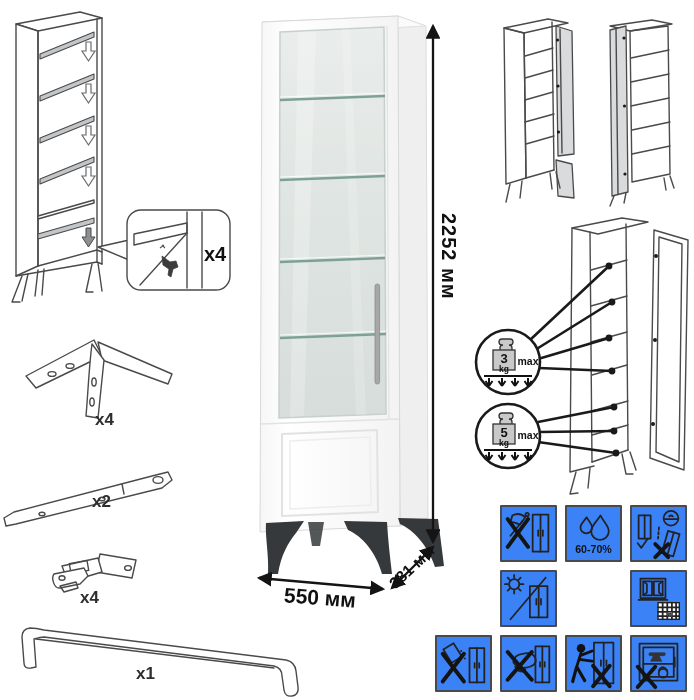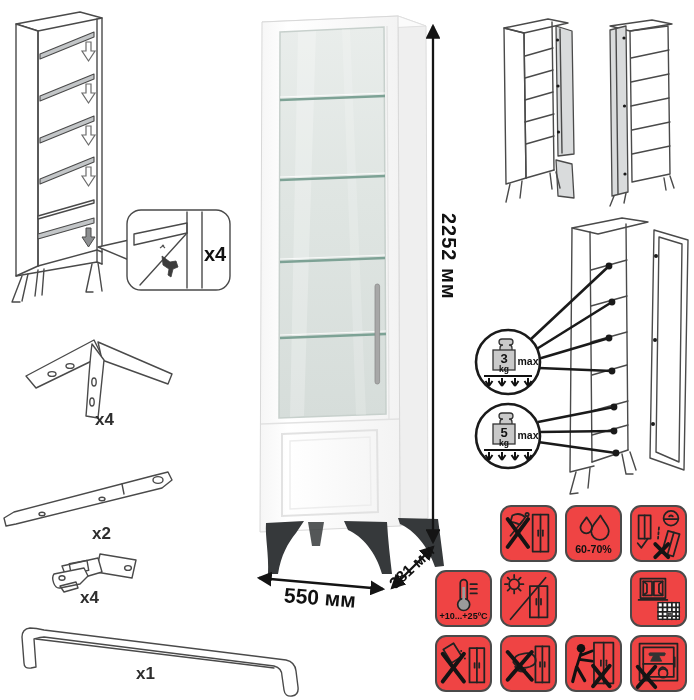--- a/index.html
+++ b/index.html
@@ -6,22 +6,22 @@
   .canvas{position:relative;width:694px;height:700px;background:#ffffff;overflow:hidden;
           font-family:"Liberation Sans",sans-serif;}
   .abs{position:absolute;}
   svg{display:block;overflow:visible;}
   .wire{stroke:#4a4a4a;fill:none;stroke-width:1.4;stroke-linejoin:round;stroke-linecap:round;}
   .wirefill{stroke:#4a4a4a;fill:#ffffff;stroke-width:1.4;stroke-linejoin:round;}
   .grayfill{fill:#c3c6c8;stroke:#4a4a4a;stroke-width:1.1;stroke-linejoin:round;}
   .graydoor{fill:#d9dbdc;stroke:#4a4a4a;stroke-width:1.3;stroke-linejoin:round;}
   .dim{position:absolute;font-weight:700;color:#111;white-space:nowrap;}
   .qty{position:absolute;font-weight:700;font-size:17px;color:#2e2e2e;white-space:nowrap;}
-  .tile{position:absolute;width:57px;height:57px;border:2.2px solid #4a4a4a;border-radius:11px;
-        background:#ef4444;box-sizing:border-box;display:flex;align-items:center;justify-content:center;}
+  .tile{position:absolute;width:57px;height:57px;border:2.2px solid #4a4a4a;border-radius:1px;
+        background:#3b82f6;box-sizing:border-box;display:flex;align-items:center;justify-content:center;}
   .ico{stroke:#222;fill:none;stroke-width:1.9;stroke-linejoin:round;stroke-linecap:round;}
   .xl{stroke:#141414;stroke-width:4.2;stroke-linecap:round;}
   .icotxt{font-family:"Liberation Sans",sans-serif;font-weight:700;fill:#111;}
   .solid{fill:#1a1a1a;stroke:none;}
 </style>
 </head>
 <body>
 
 <div class="canvas">
 
@@ -268,21 +268,21 @@
   </svg>
   <span class="qty" style="left:95px;top:410px">x4</span>
 
   <svg class="abs" style="left:2px;top:468px" width="180" height="72" viewBox="0 0 180 72">
     <polygon class="wirefill" points="150,8 166,4 170,12 160,20 14,56 4,58 2,50 12,44"></polygon>
     <line class="wire" x1="120" y1="16" x2="122" y2="26" stroke-width="1"></line>
     <ellipse cx="156" cy="12" rx="5" ry="3.4" class="wire" stroke-width="1.1"></ellipse>
     <ellipse cx="40" cy="46" rx="3" ry="1.8" class="wire" stroke-width="1"></ellipse>
     <ellipse cx="100" cy="31" rx="3" ry="1.8" class="wire" stroke-width="1"></ellipse>
   </svg>
-  <span class="qty" style="left:92px;top:524px">x2</span>
+  <span class="qty" style="left:92px;top:492px">x2</span>
 
   <svg class="abs" style="left:40px;top:548px" width="120" height="50" viewBox="0 0 120 50">
     <polygon class="wirefill" points="60,6 96,12 92,30 56,24"></polygon>
     <ellipse cx="88" cy="20" rx="3.4" ry="2.4" class="wire" stroke-width="1"></ellipse>
     <polygon class="wirefill" points="22,18 58,10 62,24 28,34"></polygon>
     <rect x="30" y="14" width="18" height="10" class="wire" stroke-width="1" transform="rotate(-10 39 19)"></rect>
     <path class="wirefill" d="M14,26 l30,-6 4,8 -8,8 -20,4 c-6,1 -9,-10 -6,-14 z"></path>
     <path class="wire" d="M20,38 l16,-4 2,6 -14,4 z" stroke-width="1.2"></path>
     <ellipse cx="22" cy="30" rx="3" ry="2.2" class="wire" stroke-width="1"></ellipse>
   </svg>
@@ -338,31 +338,20 @@
         <rect class="ico" x="33" y="25" width="13" height="25" stroke-width="1.8"></rect>
         <line class="ico" x1="39.5" y1="25" x2="39.5" y2="50" stroke-width="1.1"></line>
       </g>
       <g>
         <line class="xl" x1="23" y1="38" x2="37" y2="52" stroke-width="3.6"></line>
           <line class="xl" x1="37" y1="38" x2="23" y2="52" stroke-width="3.6"></line>
       </g>
     </svg>
   </div>
 
-  <div class="tile" style="left:435px;top:570px">
-    <svg width="49" height="49" viewBox="0 0 53 53">
-      <g>
-        <rect class="ico" x="23" y="6" width="7.5" height="24" rx="3.7" stroke-width="1.8"></rect>
-        <circle cx="26.7" cy="33" r="6.5" fill="#9a9a9a" stroke="#222" stroke-width="1.8"></circle>
-        <rect x="25.2" y="14" width="3" height="18" fill="#9a9a9a"></rect>
-        <path class="ico" d="M34,11 h7 M34,16 h7 M34,21 h7" stroke-width="1.3"></path>
-      </g>
-      <text class="icotxt" x="26.5" y="48.5" font-size="9.8" text-anchor="middle">+10...+25ºC</text>
-    </svg>
-  </div>
   <div class="tile" style="left:500px;top:570px">
     <svg width="49" height="49" viewBox="0 0 53 53">
       <g>
         <circle class="ico" cx="11" cy="11" r="5.5" stroke-width="1.8"></circle>
         <path class="ico" d="M11,1 v3 M11,18 v3 M1,11 h3 M18,11 h3 M4,4 l2,2 M16,16 l2,2 M18,4 l-2,2 M4,18 l2,-2" stroke-width="1.4"></path>
       </g>
       <line class="ico" x1="45" y1="4" x2="7" y2="49" stroke-width="1.8"></line>
       <g>
         <rect class="ico" x="28" y="13" width="19" height="34" stroke-width="2"></rect>
         <line class="ico" x1="37.5" y1="13" x2="37.5" y2="47" stroke-width="1.4"></line>

